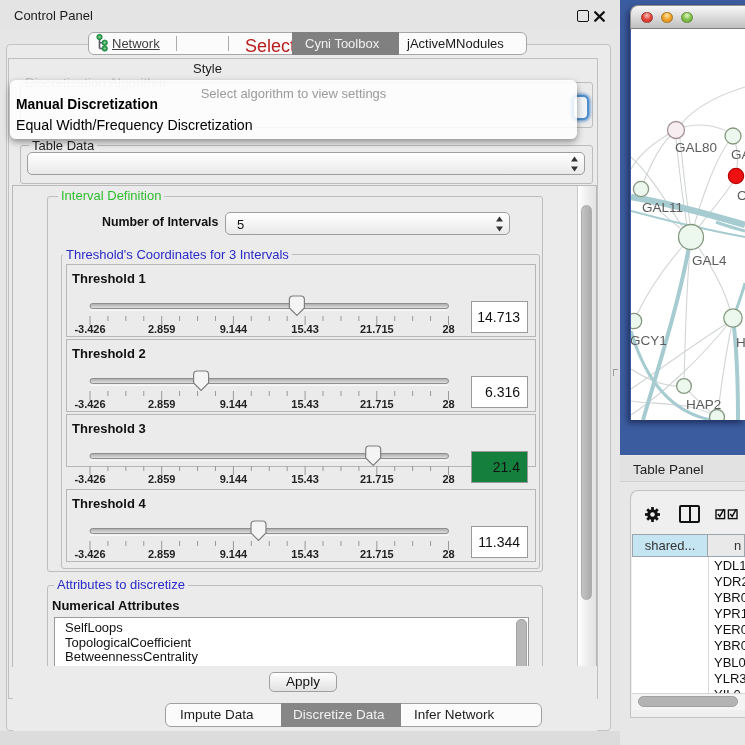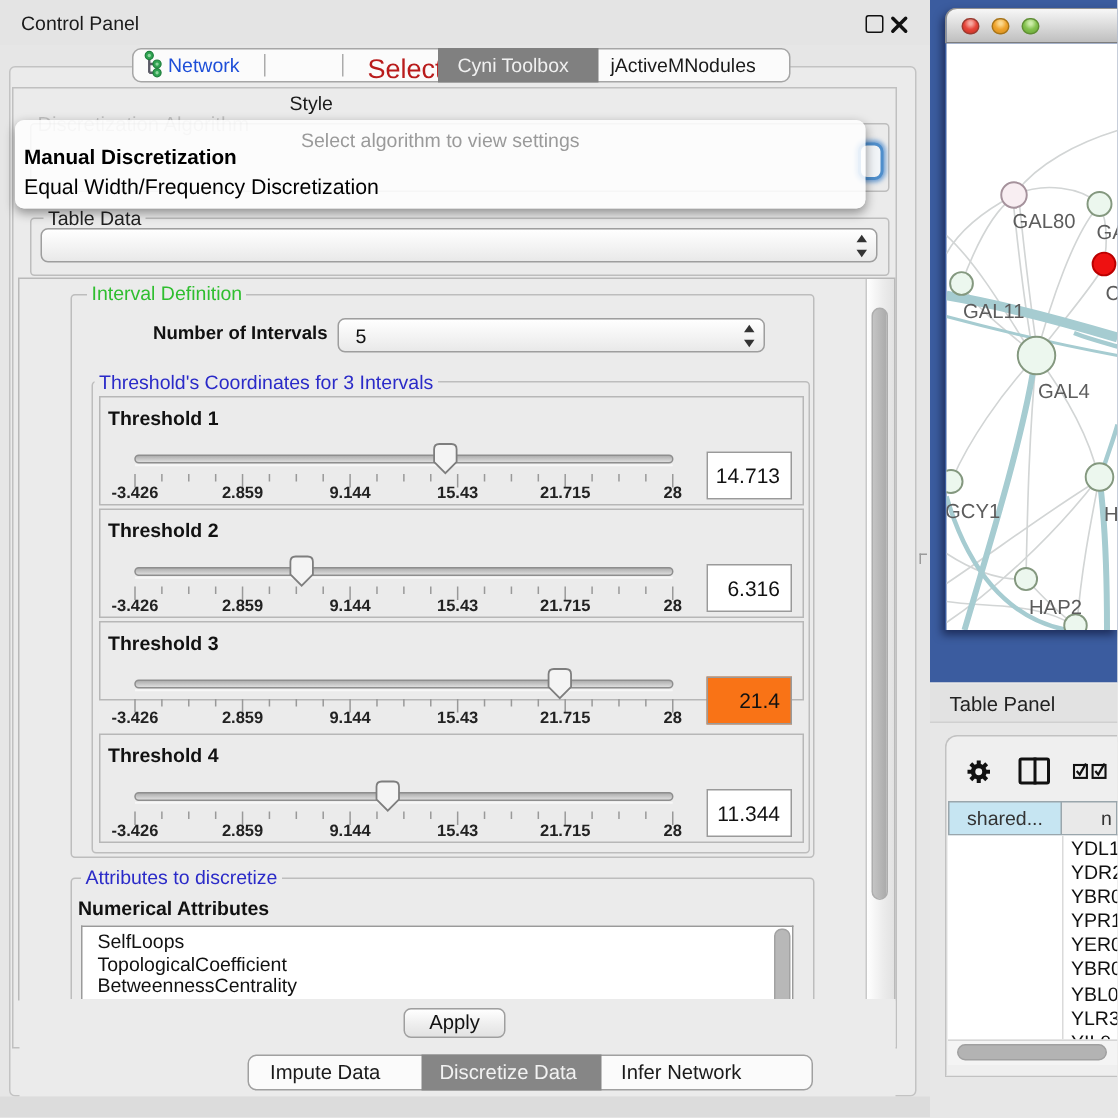--- a/index.html
+++ b/index.html
@@ -32,21 +32,21 @@
 <div class="abs" style="left:88px;top:32px;width:439px;height:23px;background:#fbfbfb;border:1px solid #a6a6a6;border-radius:6px;"></div>
 <svg class="abs" style="left:93px;top:32px;" width="16" height="21" viewBox="0 0 16 21">
  <path d="M6.5 6 L6.5 16.5 M6.5 10.7 L10.5 10.7 M6.5 16.5 L10.5 16.5" stroke="#5a5a66" stroke-width="1.6" fill="none"></path>
  <circle cx="6.5" cy="5" r="2.7" fill="#2fa351" stroke="#1e7e3c" stroke-width="0.8"></circle>
  <circle cx="11.7" cy="10.7" r="2.7" fill="#2fa351" stroke="#1e7e3c" stroke-width="0.8"></circle>
  <circle cx="11.7" cy="16.5" r="2.7" fill="#2fa351" stroke="#1e7e3c" stroke-width="0.8"></circle>
  <circle cx="6.5" cy="5" r="1.1" fill="#8fd59f"></circle>
     <circle cx="11.7" cy="10.7" r="1.1" fill="#8fd59f"></circle>
     <circle cx="11.7" cy="16.5" r="1.1" fill="#8fd59f"></circle>
 </svg>
-<div class="abs" style="left:112px;top:36px;font-size:13px;color:#1d4ed8;">Network</div>
+<div class="abs" style="left:112px;top:36px;font-size:13px;color:#404040;text-decoration:underline;">Network</div>
 <div class="abs" style="left:176px;top:36px;width:1px;height:15px;background:#ababab;"></div>
 <div class="abs" style="left:193px;top:36px;font-size:13px;color:#1a1a1a;margin-top:25px;">Style</div>
 <div class="abs" style="left:228px;top:36px;width:1px;height:15px;background:#ababab;"></div>
 <div class="abs" style="left:245px;top:36px;font-size:18px;color:#b91c1c;">Select</div>
 <div class="abs" style="left:292px;top:32px;width:107px;height:23px;background:#808080;"></div>
 <div class="abs" style="left:305px;top:36px;font-size:13px;color:#f0f0f0;">Cyni Toolbox</div>
 <div class="abs" style="left:407px;top:36px;font-size:13px;color:#1a1a1a;">jActiveMNodules</div>
 
 <div class="abs" style="left:8px;top:58px;width:590px;height:641px;border:1px solid #c0c0c0;"></div>
 
@@ -199,21 +199,21 @@
       <line x1="363.57" y1="51" x2="363.57" y2="56" stroke="#999999" stroke-width="1"></line>
       <line x1="381.5" y1="51" x2="381.5" y2="60" stroke="#999999" stroke-width="1"></line>
     <path d="M 298.7 34.5 Q 298.7 31 302.2 31 L 310.2 31 Q 313.7 31 313.7 34.5 L 313.7 43 L 306.2 50.5 L 298.7 43 Z" fill="#f4f4f4" stroke="#7e7e7e" stroke-width="1.2"></path>
   </svg>
   <div style="position:absolute;left:-7.0px;top:58px;width:60px;text-align:center;font-size:11px;font-weight:bold;color:#222;">-3.426</div>
     <div style="position:absolute;left:64.7px;top:58px;width:60px;text-align:center;font-size:11px;font-weight:bold;color:#222;">2.859</div>
     <div style="position:absolute;left:136.4px;top:58px;width:60px;text-align:center;font-size:11px;font-weight:bold;color:#222;">9.144</div>
     <div style="position:absolute;left:208.1px;top:58px;width:60px;text-align:center;font-size:11px;font-weight:bold;color:#222;">15.43</div>
     <div style="position:absolute;left:279.8px;top:58px;width:60px;text-align:center;font-size:11px;font-weight:bold;color:#222;">21.715</div>
     <div style="position:absolute;left:351.5px;top:58px;width:60px;text-align:center;font-size:11px;font-weight:bold;color:#222;">28</div>
-  <div class="abs" style="left:404px;top:36px;width:57px;height:32px;background:#f97316;border:1px solid #9a9a9a;font-size:14px;color:#111;text-align:right;line-height:30px;padding-right:7px;">21.4</div>
+  <div class="abs" style="left:404px;top:36px;width:57px;height:32px;background:#15803d;border:1px solid #9a9a9a;font-size:14px;color:#111;text-align:right;line-height:30px;padding-right:7px;">21.4</div>
 </div>
 <div class="abs" style="left:66px;top:489px;width:470px;height:73px;border:1px solid #b7b7b7;background:#ebebeb;">
   <div class="abs bold" style="left:5px;top:6px;font-size:13px;color:#111;">Threshold 4</div>
   <svg class="abs" style="left:0;top:0;" width="470" height="73" viewBox="0 0 470 73">
     <defs>
         <linearGradient id="tg489" x1="0" y1="0" x2="0" y2="1">
           <stop offset="0" stop-color="#a9a9a9"></stop>
           <stop offset="1" stop-color="#e3e3e3"></stop>
         </linearGradient>
       </defs>

